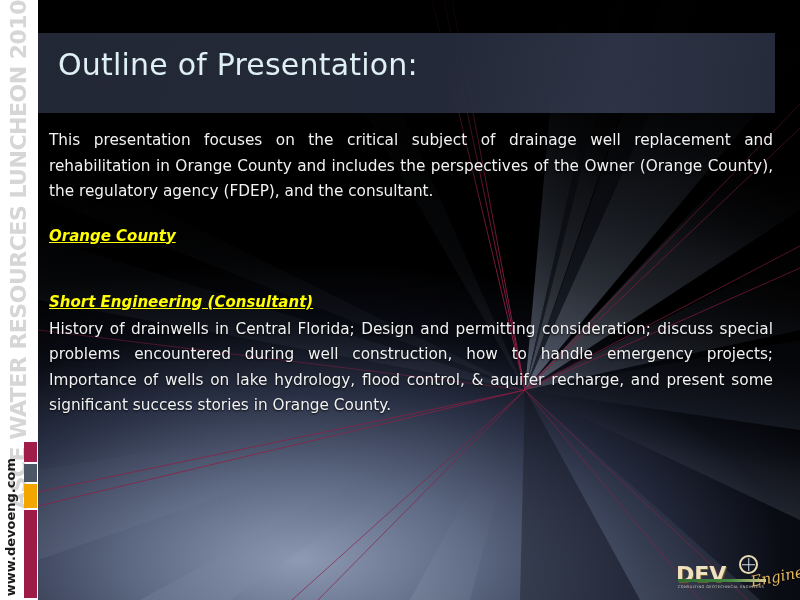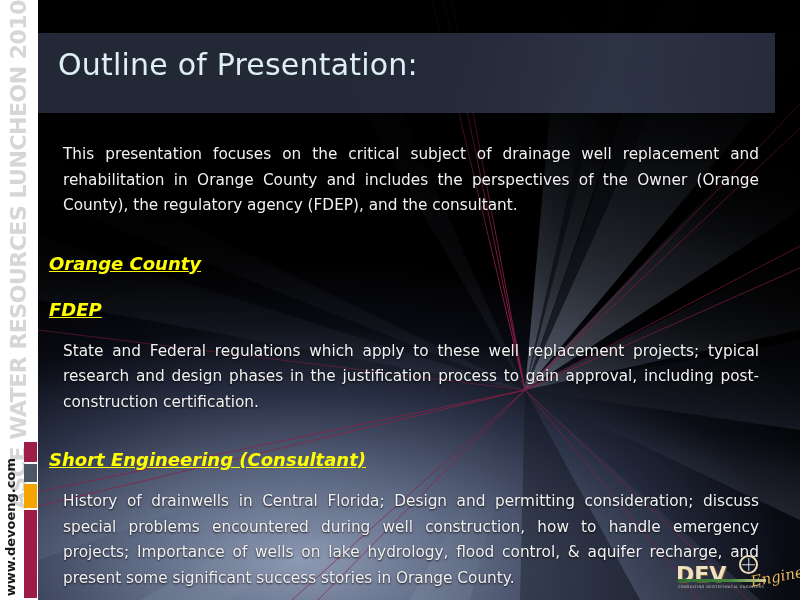--- a/index.html
+++ b/index.html
@@ -106,28 +106,28 @@
     position: absolute;
     left: 49px; top: 128px;
     width: 724px;
   }
   .para {
     font-family: "DejaVu Sans", sans-serif;
     font-size: 15.3px;
     line-height: 25.5px;
     color: #f2f2f2;
     text-align: justify;
-    margin: 14px;
+    margin: 0;
     text-shadow: 0 1px 2px rgba(0,0,0,0.85);
   }
   .gap { height: 20px; }
   .gap-sm { height: 4px; }
   .sub-head {
     font-family: "DejaVu Sans", sans-serif;
-    font-size: 18px;
+    font-size: 15px;
     font-weight: bold;
     font-style: italic;
     color: #ffff00;
     text-decoration: underline;
     display: inline-block;
     margin: 0;
     line-height: 22px;
   }
 
   
@@ -264,25 +264,20 @@
 
     <p class="para">This presentation focuses on the critical subject of drainage well replacement and rehabilitation in Orange County and includes the perspectives of the Owner (Orange County), the regulatory agency (FDEP), and the consultant.</p>
 
     <div class="gap"></div>
     <div>
       <div class="sub-head">Orange County</div>
       <div class="gap-sm"></div>
     </div>
 
     <div class="gap"></div>
-    <div>
-      <div class="sub-head">FDEP</div>
-      <div class="gap-sm"></div>
-      <p class="para">State and Federal regulations which apply to these well replacement projects; typical research and design phases in the justification process to gain approval, including post-construction certification.</p>
-    </div>
 
     <div class="gap"></div>
     <div>
       <div class="sub-head">Short Engineering  (Consultant)</div>
       <div class="gap-sm"></div>
       <p class="para">History of drainwells in Central Florida; Design and permitting consideration; discuss special problems encountered during well construction, how to handle emergency projects; Importance of wells on lake hydrology, flood control, &amp; aquifer recharge, and present some significant success stories in Orange County.</p>
     </div>
   </div>
 
   <div class="sidebar">

